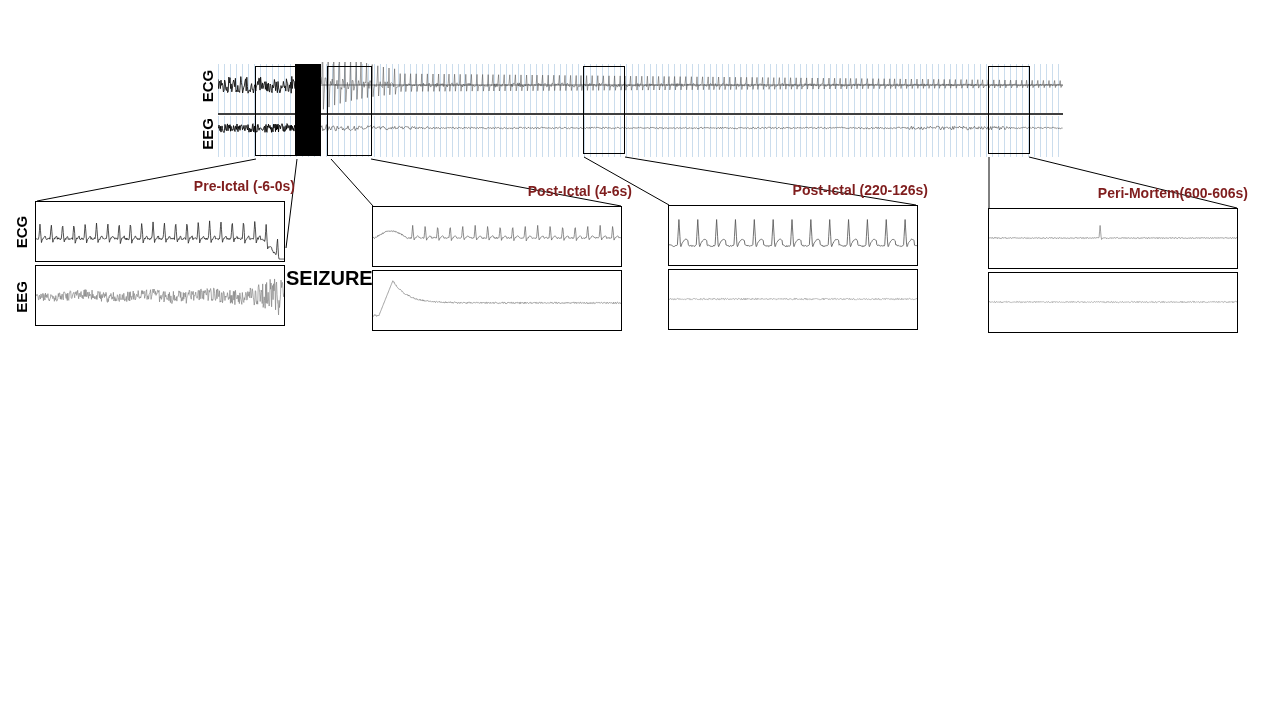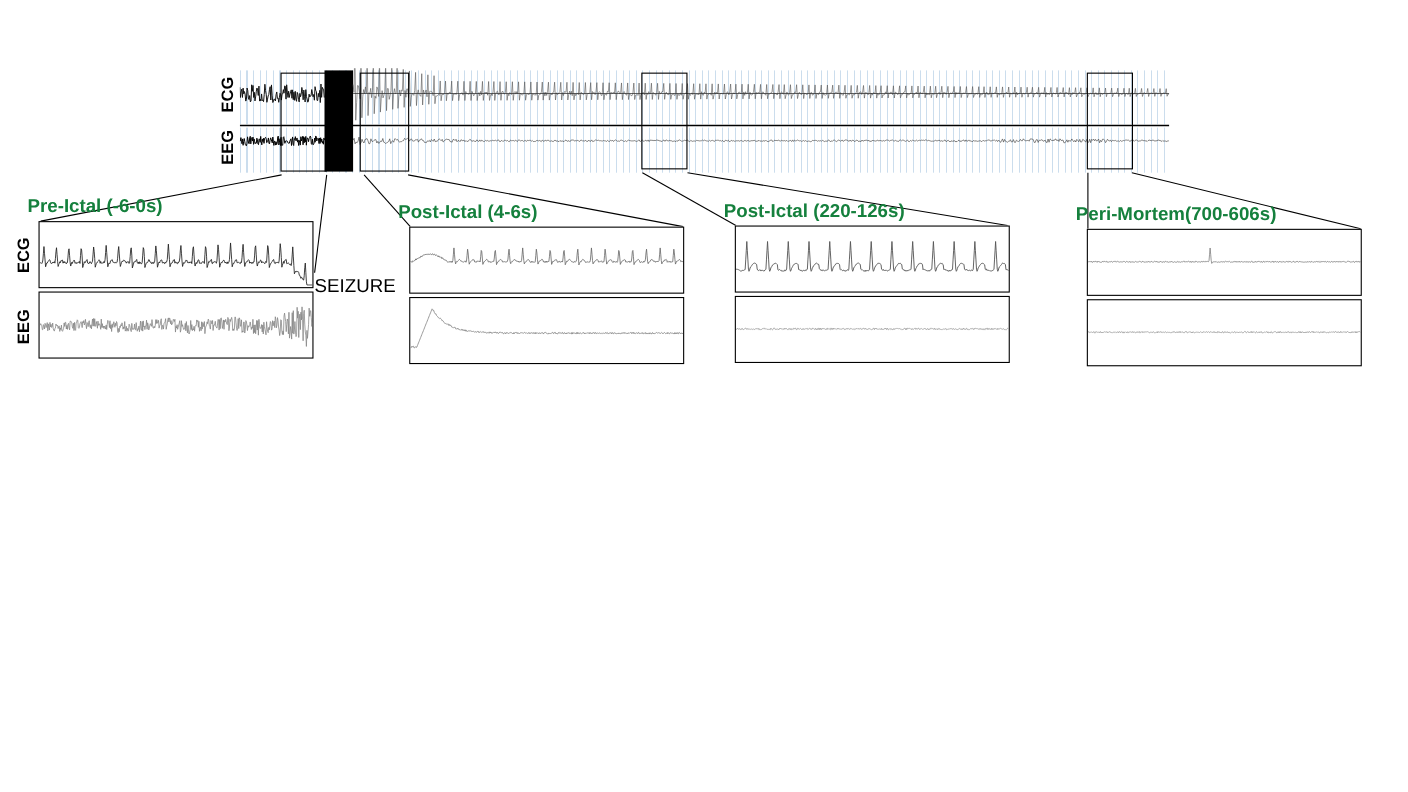--- a/index.html
+++ b/index.html
@@ -17,28 +17,28 @@
 
   
   .rot-label{position:absolute;width:40px;height:16px;line-height:16px;text-align:center;
     font-weight:700;font-size:15px;color:#000;transform:rotate(-90deg)}
 
   
   #conn-svg{position:absolute;left:0;top:0;width:1280px;height:720px;pointer-events:none}
 
   
   .panel{position:absolute;width:250px}
-  .panel-title{position:absolute;top:-23px;left:-10px;width:270px;text-align:left;
-    font-weight:700;font-size:17px;white-space:nowrap;color:#15803d}
+  .panel-title{position:absolute;top:-23px;left:-10px;width:270px;text-align:right;
+    font-weight:700;font-size:14px;white-space:nowrap;color:#7f1d1d}
   .sig-box{position:absolute;left:0;width:250px;height:61px;border:1px solid #000;background:#fff}
   .ecg-box{top:0}
   .eeg-box{top:64px}
   .sig-box svg{display:block;width:100%;height:100%}
 
-  .seizure{position:absolute;left:286px;top:250px;font-weight:400;font-size:17px;color:#000}
+  .seizure{position:absolute;left:286px;top:267px;font-weight:700;font-size:20px;color:#000}
 </style>
 </head>
 <body>
 
 <div class="page">
 
   <div id="overview">
     <div id="ov-stripes-ecg" class="ov-stripes"></div>
     <div id="ov-stripes-eeg" class="ov-stripes"></div>
     <svg id="ov-svg" viewBox="0 0 845 96" preserveAspectRatio="none">
@@ -110,21 +110,21 @@
         </svg>
     </div>
     <div class="sig-box eeg-box">
       <svg id="p3-eeg" viewBox="0 0 250 61" preserveAspectRatio="none">
           <polyline points="0.0,30.1 0.5,30.4 1.0,30.2 1.5,29.2 2.0,29.9 2.5,30.5 3.0,29.6 3.5,30.1 4.0,30.5 4.5,30.7 5.0,29.7 5.5,30.5 6.0,29.6 6.5,30.5 7.0,30.6 7.5,30.2 8.0,30.1 8.5,29.4 9.0,29.3 9.5,29.6 10.0,30.5 10.5,29.6 11.0,30.4 11.5,30.1 12.0,30.1 12.5,30.2 13.0,30.5 13.5,30.3 14.0,29.9 14.5,30.3 15.0,30.6 15.5,30.3 16.0,29.8 16.5,30.6 17.0,30.6 17.5,30.1 18.0,30.1 18.5,29.4 19.0,29.9 19.5,29.6 20.0,30.0 20.5,30.5 21.0,29.4 21.5,30.7 22.0,30.6 22.5,30.7 23.0,30.2 23.5,30.6 24.0,29.8 24.5,29.7 25.0,29.3 25.5,29.8 26.0,29.3 26.5,30.2 27.0,30.0 27.5,29.6 28.0,29.9 28.5,30.5 29.0,30.4 29.5,30.6 30.0,30.4 30.5,30.4 31.0,30.5 31.5,30.8 32.0,29.3 32.5,30.1 33.0,30.4 33.5,30.8 34.0,30.6 34.5,29.3 35.0,29.3 35.5,29.2 36.0,30.5 36.5,30.5 37.0,30.3 37.5,30.4 38.0,29.8 38.5,30.7 39.0,30.5 39.5,30.8 40.0,29.5 40.5,30.0 41.0,29.3 41.5,30.0 42.0,30.0 42.5,30.5 43.0,29.8 43.5,30.0 44.0,30.6 44.5,29.2 45.0,29.9 45.5,30.0 46.0,29.3 46.5,30.1 47.0,30.4 47.5,30.7 48.0,30.7 48.5,29.6 49.0,29.6 49.5,30.6 50.0,30.5 50.5,29.5 51.0,30.7 51.5,30.3 52.0,30.2 52.5,30.5 53.0,29.3 53.5,29.5 54.0,30.2 54.5,29.2 55.0,29.5 55.5,30.7 56.0,30.8 56.5,29.4 57.0,29.4 57.5,29.7 58.0,30.5 58.5,29.8 59.0,29.4 59.5,29.9 60.0,30.4 60.5,30.6 61.0,29.8 61.5,30.7 62.0,29.7 62.5,30.3 63.0,30.2 63.5,29.8 64.0,29.9 64.5,29.8 65.0,29.6 65.5,29.5 66.0,30.7 66.5,30.3 67.0,29.6 67.5,29.3 68.0,29.9 68.5,29.9 69.0,30.7 69.5,29.7 70.0,29.3 70.5,30.1 71.0,29.6 71.5,30.2 72.0,30.6 72.5,29.8 73.0,29.2 73.5,30.8 74.0,30.0 74.5,30.8 75.0,29.5 75.5,29.3 76.0,30.6 76.5,29.5 77.0,30.8 77.5,29.2 78.0,30.1 78.5,30.7 79.0,29.3 79.5,29.9 80.0,30.1 80.5,29.5 81.0,30.1 81.5,29.8 82.0,30.4 82.5,30.5 83.0,29.7 83.5,30.7 84.0,29.4 84.5,29.5 85.0,30.2 85.5,29.8 86.0,30.3 86.5,30.8 87.0,29.2 87.5,29.4 88.0,30.6 88.5,29.6 89.0,30.5 89.5,29.2 90.0,30.1 90.5,29.8 91.0,30.0 91.5,30.0 92.0,30.5 92.5,30.0 93.0,29.4 93.5,30.3 94.0,29.4 94.5,30.0 95.0,30.1 95.5,30.3 96.0,30.1 96.5,30.1 97.0,30.4 97.5,29.6 98.0,29.9 98.5,29.5 99.0,30.3 99.5,30.6 100.0,29.8 100.5,30.5 101.0,29.9 101.5,29.7 102.0,30.3 102.5,29.4 103.0,30.0 103.5,29.7 104.0,30.2 104.5,30.6 105.0,29.5 105.5,29.6 106.0,29.8 106.5,29.9 107.0,30.4 107.5,30.0 108.0,30.4 108.5,30.7 109.0,29.7 109.5,30.2 110.0,29.9 110.5,29.7 111.0,29.5 111.5,30.2 112.0,29.6 112.5,29.8 113.0,30.4 113.5,29.6 114.0,29.4 114.5,30.0 115.0,30.6 115.5,29.6 116.0,30.0 116.5,29.6 117.0,29.3 117.5,30.2 118.0,30.2 118.5,29.3 119.0,30.2 119.5,30.4 120.0,29.9 120.5,30.6 121.0,30.1 121.5,30.2 122.0,29.4 122.5,30.0 123.0,30.3 123.5,30.2 124.0,30.5 124.5,30.7 125.0,30.3 125.5,30.4 126.0,29.4 126.5,29.3 127.0,30.7 127.5,29.4 128.0,30.0 128.5,29.2 129.0,30.2 129.5,30.3 130.0,30.2 130.5,30.4 131.0,30.1 131.5,30.1 132.0,29.9 132.5,30.0 133.0,30.7 133.5,29.5 134.0,30.6 134.5,30.4 135.0,30.2 135.5,30.7 136.0,30.1 136.5,29.3 137.0,30.1 137.5,29.2 138.0,30.6 138.5,30.5 139.0,29.3 139.5,30.6 140.0,30.7 140.5,30.4 141.0,29.8 141.5,29.7 142.0,30.7 142.5,30.2 143.0,29.9 143.5,30.7 144.0,30.6 144.5,29.7 145.0,30.7 145.5,29.8 146.0,29.7 146.5,29.9 147.0,29.6 147.5,29.6 148.0,29.6 148.5,29.5 149.0,29.8 149.5,30.1 150.0,29.6 150.5,30.2 151.0,30.2 151.5,30.7 152.0,30.1 152.5,30.5 153.0,30.8 153.5,30.1 154.0,30.1 154.5,29.3 155.0,29.7 155.5,30.7 156.0,29.2 156.5,30.7 157.0,30.0 157.5,29.2 158.0,29.6 158.5,29.5 159.0,29.5 159.5,29.5 160.0,29.8 160.5,30.4 161.0,30.5 161.5,29.6 162.0,30.4 162.5,30.6 163.0,29.9 163.5,29.6 164.0,29.6 164.5,29.4 165.0,30.5 165.5,29.6 166.0,30.1 166.5,30.2 167.0,29.3 167.5,29.2 168.0,30.2 168.5,30.7 169.0,29.9 169.5,29.9 170.0,29.6 170.5,30.0 171.0,30.4 171.5,30.0 172.0,30.2 172.5,29.9 173.0,29.3 173.5,30.2 174.0,29.8 174.5,30.6 175.0,30.6 175.5,29.7 176.0,29.8 176.5,30.8 177.0,29.8 177.5,30.3 178.0,30.3 178.5,29.4 179.0,29.8 179.5,29.2 180.0,29.5 180.5,30.0 181.0,30.1 181.5,30.4 182.0,29.3 182.5,30.7 183.0,30.2 183.5,30.5 184.0,29.9 184.5,29.8 185.0,30.8 185.5,29.9 186.0,29.4 186.5,29.6 187.0,30.7 187.5,30.3 188.0,30.8 188.5,30.6 189.0,30.8 189.5,30.3 190.0,29.9 190.5,30.4 191.0,30.3 191.5,30.1 192.0,29.9 192.5,29.5 193.0,30.8 193.5,30.3 194.0,30.4 194.5,29.9 195.0,30.3 195.5,30.4 196.0,29.7 196.5,29.7 197.0,29.9 197.5,29.6 198.0,30.4 198.5,30.4 199.0,29.5 199.5,29.8 200.0,30.6 200.5,30.4 201.0,30.1 201.5,29.8 202.0,30.5 202.5,30.3 203.0,30.6 203.5,30.7 204.0,30.0 204.5,30.2 205.0,29.5 205.5,30.0 206.0,30.0 206.5,30.7 207.0,29.8 207.5,30.6 208.0,30.4 208.5,29.2 209.0,30.3 209.5,30.2 210.0,29.9 210.5,30.6 211.0,29.6 211.5,29.3 212.0,30.7 212.5,30.5 213.0,30.8 213.5,30.2 214.0,30.6 214.5,30.4 215.0,30.0 215.5,29.4 216.0,30.0 216.5,30.2 217.0,29.5 217.5,29.8 218.0,30.7 218.5,29.5 219.0,30.0 219.5,29.3 220.0,29.7 220.5,29.7 221.0,29.6 221.5,29.8 222.0,30.2 222.5,30.2 223.0,30.5 223.5,29.6 224.0,30.4 224.5,29.6 225.0,30.4 225.5,30.2 226.0,30.6 226.5,29.7 227.0,30.7 227.5,30.7 228.0,30.6 228.5,29.5 229.0,30.6 229.5,30.1 230.0,29.3 230.5,29.3 231.0,30.8 231.5,29.7 232.0,29.3 232.5,29.8 233.0,30.6 233.5,29.9 234.0,30.5 234.5,29.3 235.0,30.6 235.5,29.8 236.0,30.1 236.5,30.5 237.0,29.6 237.5,30.2 238.0,29.6 238.5,30.0 239.0,30.1 239.5,30.7 240.0,29.4 240.5,30.2 241.0,30.2 241.5,30.2 242.0,29.4 242.5,29.3 243.0,29.8 243.5,30.0 244.0,30.0 244.5,30.4 245.0,29.8 245.5,29.9 246.0,30.7 246.5,30.6 247.0,30.7 247.5,30.4 248.0,30.7 248.5,30.2 249.0,29.3 249.5,29.6 250.0,29.7" fill="none" stroke="#9a9a9a" stroke-width="0.7"></polyline>
         </svg>
     </div>
   </div>
 
   <div class="panel" style="left:988px;top:208px">
-    <div class="panel-title">Peri-Mortem(700-606s)</div>
+    <div class="panel-title">Peri-Mortem(600-606s)</div>
     <div class="sig-box ecg-box">
       <svg id="p4-ecg" viewBox="0 0 250 61" preserveAspectRatio="none">
           <polyline points="0.0,29.9 0.5,29.9 1.0,30.0 1.5,29.8 2.0,29.7 2.5,29.9 3.0,30.2 3.5,29.5 4.0,30.5 4.5,30.4 5.0,29.8 5.5,29.5 6.0,30.3 6.5,29.5 7.0,29.6 7.5,29.8 8.0,29.9 8.5,30.5 9.0,29.5 9.5,30.2 10.0,29.7 10.5,30.3 11.0,29.9 11.5,30.5 12.0,30.2 12.5,30.5 13.0,29.7 13.5,29.7 14.0,29.5 14.5,30.2 15.0,29.7 15.5,29.6 16.0,30.1 16.5,29.8 17.0,29.5 17.5,30.5 18.0,30.1 18.5,30.3 19.0,30.3 19.5,30.2 20.0,29.8 20.5,30.0 21.0,30.1 21.5,29.5 22.0,29.9 22.5,30.3 23.0,30.3 23.5,29.7 24.0,29.9 24.5,29.6 25.0,30.1 25.5,29.5 26.0,29.9 26.5,30.0 27.0,29.5 27.5,29.9 28.0,30.0 28.5,29.8 29.0,30.3 29.5,30.4 30.0,29.9 30.5,30.0 31.0,30.1 31.5,30.0 32.0,30.2 32.5,29.7 33.0,29.9 33.5,29.7 34.0,30.3 34.5,30.5 35.0,30.1 35.5,29.5 36.0,29.7 36.5,30.1 37.0,30.1 37.5,30.5 38.0,30.0 38.5,29.5 39.0,30.5 39.5,30.0 40.0,30.0 40.5,30.5 41.0,29.8 41.5,30.0 42.0,30.4 42.5,30.4 43.0,30.2 43.5,29.7 44.0,29.8 44.5,30.1 45.0,30.4 45.5,30.2 46.0,29.9 46.5,30.1 47.0,29.8 47.5,29.5 48.0,29.8 48.5,29.9 49.0,30.3 49.5,30.3 50.0,29.6 50.5,29.5 51.0,30.2 51.5,30.4 52.0,30.3 52.5,29.8 53.0,30.5 53.5,30.0 54.0,30.1 54.5,30.4 55.0,29.6 55.5,29.7 56.0,30.4 56.5,30.0 57.0,30.5 57.5,30.2 58.0,29.5 58.5,29.7 59.0,30.2 59.5,30.4 60.0,30.3 60.5,30.0 61.0,29.5 61.5,29.9 62.0,29.9 62.5,30.1 63.0,29.5 63.5,30.4 64.0,29.9 64.5,30.2 65.0,30.4 65.5,30.5 66.0,29.6 66.5,29.7 67.0,29.9 67.5,30.1 68.0,30.4 68.5,30.5 69.0,29.7 69.5,30.3 70.0,30.3 70.5,30.3 71.0,29.5 71.5,29.7 72.0,30.2 72.5,29.6 73.0,30.1 73.5,30.4 74.0,30.4 74.5,30.2 75.0,30.0 75.5,29.9 76.0,30.3 76.5,29.6 77.0,30.2 77.5,30.1 78.0,30.3 78.5,30.5 79.0,30.1 79.5,29.9 80.0,30.2 80.5,30.4 81.0,30.5 81.5,30.1 82.0,29.6 82.5,30.4 83.0,30.1 83.5,29.8 84.0,30.1 84.5,30.0 85.0,30.5 85.5,30.0 86.0,30.0 86.5,30.2 87.0,29.7 87.5,29.5 88.0,29.7 88.5,29.5 89.0,30.4 89.5,29.9 90.0,30.2 90.5,29.8 91.0,30.0 91.5,29.8 92.0,29.5 92.5,29.5 93.0,29.8 93.5,30.5 94.0,29.6 94.5,30.2 95.0,30.5 95.5,29.5 96.0,30.2 96.5,30.4 97.0,29.9 97.5,29.9 98.0,30.5 98.5,29.5 99.0,29.6 99.5,29.6 100.0,30.2 100.5,30.3 101.0,30.0 101.5,30.0 102.0,29.9 102.5,30.1 103.0,30.3 103.5,30.3 104.0,29.5 104.5,30.0 105.0,29.9 105.5,30.3 106.0,29.5 106.5,29.8 107.0,29.9 107.5,30.2 108.0,29.5 108.5,29.8 109.0,29.6 109.5,29.6 110.0,29.6 110.5,29.9 111.0,28.8 111.5,22.9 112.0,17.0 112.5,22.9 113.0,28.8 113.5,31.5 114.0,30.8 114.5,30.1 115.0,30.1 115.5,29.9 116.0,30.0 116.5,29.8 117.0,30.0 117.5,29.7 118.0,30.3 118.5,30.3 119.0,30.5 119.5,30.0 120.0,30.5 120.5,30.5 121.0,30.0 121.5,30.1 122.0,29.7 122.5,29.9 123.0,30.4 123.5,30.0 124.0,30.3 124.5,29.7 125.0,30.4 125.5,29.9 126.0,29.5 126.5,29.6 127.0,29.9 127.5,30.2 128.0,29.8 128.5,29.6 129.0,30.0 129.5,29.5 130.0,29.8 130.5,30.3 131.0,30.5 131.5,30.2 132.0,30.4 132.5,30.3 133.0,30.2 133.5,29.9 134.0,30.3 134.5,29.6 135.0,29.9 135.5,29.7 136.0,30.4 136.5,29.6 137.0,30.2 137.5,30.0 138.0,29.8 138.5,30.4 139.0,29.6 139.5,30.2 140.0,30.2 140.5,29.8 141.0,29.7 141.5,30.3 142.0,30.0 142.5,30.2 143.0,30.0 143.5,29.9 144.0,29.7 144.5,30.0 145.0,30.5 145.5,29.7 146.0,29.8 146.5,30.2 147.0,30.0 147.5,30.5 148.0,29.8 148.5,30.4 149.0,30.3 149.5,29.8 150.0,29.5 150.5,29.5 151.0,30.5 151.5,30.3 152.0,30.5 152.5,30.2 153.0,30.3 153.5,29.6 154.0,30.4 154.5,30.3 155.0,29.6 155.5,30.1 156.0,29.5 156.5,29.6 157.0,29.5 157.5,30.0 158.0,30.1 158.5,30.3 159.0,29.6 159.5,30.5 160.0,30.5 160.5,29.7 161.0,29.5 161.5,30.3 162.0,30.1 162.5,29.7 163.0,30.3 163.5,29.7 164.0,29.9 164.5,29.6 165.0,30.1 165.5,30.2 166.0,29.5 166.5,29.8 167.0,30.0 167.5,30.3 168.0,30.0 168.5,30.3 169.0,29.6 169.5,29.7 170.0,30.5 170.5,29.5 171.0,30.4 171.5,29.8 172.0,29.7 172.5,30.2 173.0,30.3 173.5,29.6 174.0,30.1 174.5,30.5 175.0,30.4 175.5,29.5 176.0,30.1 176.5,29.9 177.0,30.4 177.5,30.2 178.0,29.7 178.5,30.4 179.0,29.7 179.5,29.9 180.0,30.2 180.5,30.2 181.0,30.2 181.5,30.1 182.0,29.6 182.5,30.2 183.0,29.9 183.5,29.5 184.0,30.4 184.5,29.7 185.0,29.7 185.5,29.8 186.0,29.9 186.5,30.5 187.0,30.1 187.5,30.2 188.0,29.6 188.5,29.5 189.0,30.3 189.5,30.3 190.0,30.5 190.5,30.2 191.0,29.5 191.5,30.0 192.0,29.7 192.5,29.7 193.0,30.5 193.5,29.9 194.0,29.6 194.5,30.2 195.0,29.8 195.5,29.8 196.0,30.3 196.5,30.2 197.0,30.2 197.5,30.4 198.0,30.0 198.5,30.3 199.0,30.4 199.5,30.1 200.0,30.4 200.5,30.2 201.0,30.2 201.5,29.7 202.0,30.4 202.5,29.8 203.0,29.8 203.5,30.2 204.0,30.2 204.5,30.4 205.0,29.6 205.5,29.8 206.0,30.3 206.5,30.2 207.0,30.4 207.5,29.9 208.0,30.1 208.5,30.1 209.0,29.9 209.5,29.6 210.0,30.2 210.5,29.9 211.0,29.6 211.5,30.2 212.0,29.7 212.5,30.5 213.0,30.4 213.5,29.6 214.0,29.9 214.5,29.6 215.0,29.8 215.5,29.6 216.0,29.8 216.5,30.0 217.0,29.8 217.5,29.5 218.0,30.2 218.5,30.4 219.0,30.1 219.5,29.7 220.0,29.6 220.5,30.3 221.0,30.0 221.5,29.9 222.0,30.3 222.5,30.4 223.0,29.8 223.5,29.6 224.0,29.8 224.5,30.5 225.0,29.9 225.5,29.7 226.0,29.7 226.5,30.4 227.0,30.1 227.5,29.5 228.0,29.9 228.5,29.9 229.0,29.9 229.5,30.1 230.0,29.6 230.5,30.3 231.0,29.5 231.5,30.0 232.0,29.9 232.5,30.0 233.0,29.9 233.5,29.7 234.0,29.5 234.5,29.9 235.0,30.0 235.5,29.8 236.0,30.3 236.5,30.1 237.0,30.4 237.5,29.8 238.0,29.5 238.5,29.6 239.0,29.5 239.5,29.9 240.0,29.5 240.5,30.3 241.0,30.5 241.5,30.1 242.0,30.3 242.5,30.0 243.0,29.8 243.5,29.5 244.0,30.5 244.5,30.5 245.0,29.8 245.5,29.7 246.0,29.5 246.5,30.3 247.0,29.9 247.5,29.9 248.0,29.6 248.5,30.5 249.0,30.1 249.5,29.5 250.0,30.5" fill="none" stroke="#777" stroke-width="0.7"></polyline>
         </svg>
     </div>
     <div class="sig-box eeg-box">
       <svg id="p4-eeg" viewBox="0 0 250 61" preserveAspectRatio="none">
           <polyline points="0.0,30.5 0.5,29.5 1.0,29.4 1.5,30.4 2.0,30.2 2.5,30.0 3.0,30.0 3.5,29.8 4.0,30.1 4.5,30.4 5.0,29.7 5.5,29.3 6.0,30.7 6.5,30.5 7.0,30.5 7.5,29.3 8.0,29.9 8.5,30.2 9.0,30.0 9.5,30.0 10.0,30.0 10.5,29.8 11.0,30.6 11.5,29.4 12.0,29.8 12.5,30.7 13.0,29.9 13.5,30.7 14.0,29.9 14.5,30.1 15.0,29.7 15.5,29.6 16.0,29.9 16.5,29.8 17.0,29.8 17.5,29.3 18.0,30.5 18.5,29.8 19.0,30.1 19.5,29.8 20.0,29.4 20.5,30.2 21.0,29.7 21.5,30.3 22.0,30.5 22.5,30.6 23.0,30.0 23.5,30.0 24.0,30.4 24.5,29.9 25.0,30.3 25.5,29.7 26.0,30.2 26.5,30.4 27.0,29.8 27.5,29.4 28.0,30.5 28.5,29.6 29.0,29.6 29.5,29.6 30.0,30.5 30.5,29.8 31.0,29.3 31.5,29.6 32.0,30.7 32.5,30.7 33.0,29.6 33.5,30.5 34.0,30.2 34.5,29.6 35.0,30.2 35.5,30.3 36.0,30.5 36.5,29.5 37.0,30.5 37.5,30.2 38.0,30.0 38.5,29.5 39.0,29.5 39.5,30.3 40.0,30.1 40.5,29.4 41.0,29.6 41.5,30.5 42.0,29.6 42.5,29.7 43.0,30.2 43.5,30.5 44.0,30.4 44.5,29.6 45.0,30.4 45.5,29.7 46.0,29.4 46.5,30.2 47.0,30.6 47.5,29.3 48.0,30.2 48.5,30.4 49.0,30.0 49.5,29.4 50.0,30.3 50.5,29.5 51.0,30.1 51.5,30.4 52.0,29.5 52.5,29.5 53.0,29.9 53.5,29.7 54.0,29.8 54.5,29.5 55.0,29.7 55.5,29.9 56.0,30.4 56.5,30.5 57.0,30.5 57.5,29.7 58.0,29.8 58.5,30.3 59.0,30.2 59.5,30.4 60.0,29.4 60.5,30.1 61.0,30.5 61.5,30.4 62.0,30.4 62.5,30.0 63.0,30.2 63.5,29.5 64.0,30.7 64.5,29.4 65.0,29.9 65.5,30.0 66.0,29.9 66.5,29.4 67.0,30.4 67.5,30.0 68.0,29.6 68.5,30.3 69.0,30.0 69.5,30.0 70.0,30.4 70.5,30.0 71.0,29.4 71.5,30.2 72.0,30.4 72.5,29.9 73.0,30.0 73.5,30.3 74.0,30.0 74.5,30.5 75.0,29.9 75.5,30.3 76.0,30.5 76.5,30.4 77.0,30.3 77.5,29.6 78.0,30.3 78.5,29.4 79.0,30.0 79.5,29.5 80.0,30.3 80.5,30.4 81.0,29.7 81.5,30.2 82.0,29.6 82.5,30.6 83.0,29.7 83.5,29.4 84.0,29.5 84.5,30.6 85.0,29.4 85.5,29.6 86.0,30.2 86.5,29.8 87.0,29.7 87.5,30.4 88.0,30.4 88.5,30.5 89.0,29.5 89.5,29.4 90.0,29.4 90.5,29.4 91.0,30.7 91.5,30.4 92.0,30.1 92.5,29.9 93.0,29.7 93.5,29.6 94.0,29.8 94.5,29.7 95.0,30.7 95.5,29.8 96.0,30.5 96.5,29.5 97.0,30.2 97.5,30.4 98.0,30.6 98.5,30.3 99.0,29.8 99.5,29.9 100.0,30.3 100.5,30.0 101.0,30.0 101.5,29.9 102.0,30.6 102.5,30.1 103.0,29.6 103.5,29.7 104.0,29.9 104.5,30.5 105.0,30.2 105.5,30.4 106.0,29.5 106.5,29.5 107.0,30.1 107.5,30.2 108.0,29.9 108.5,29.6 109.0,29.5 109.5,30.2 110.0,30.1 110.5,29.4 111.0,30.0 111.5,30.4 112.0,29.5 112.5,29.6 113.0,29.8 113.5,29.9 114.0,30.4 114.5,29.9 115.0,29.5 115.5,30.4 116.0,29.5 116.5,30.5 117.0,30.1 117.5,30.7 118.0,30.2 118.5,30.5 119.0,29.3 119.5,30.2 120.0,29.5 120.5,29.7 121.0,30.5 121.5,29.8 122.0,30.5 122.5,30.4 123.0,29.6 123.5,29.4 124.0,30.6 124.5,30.7 125.0,29.6 125.5,30.0 126.0,29.6 126.5,30.5 127.0,30.0 127.5,29.7 128.0,29.6 128.5,30.7 129.0,30.1 129.5,29.9 130.0,30.6 130.5,30.7 131.0,30.6 131.5,30.1 132.0,30.0 132.5,29.9 133.0,29.8 133.5,30.4 134.0,30.0 134.5,29.3 135.0,30.4 135.5,30.5 136.0,30.1 136.5,30.1 137.0,30.1 137.5,29.8 138.0,30.5 138.5,29.8 139.0,30.0 139.5,30.0 140.0,30.1 140.5,30.0 141.0,29.6 141.5,30.4 142.0,30.7 142.5,30.5 143.0,29.8 143.5,29.3 144.0,29.5 144.5,29.4 145.0,30.5 145.5,30.4 146.0,30.0 146.5,29.3 147.0,30.1 147.5,30.1 148.0,30.7 148.5,29.9 149.0,29.6 149.5,30.4 150.0,29.3 150.5,30.6 151.0,29.7 151.5,29.4 152.0,30.2 152.5,29.6 153.0,30.2 153.5,30.6 154.0,30.4 154.5,29.3 155.0,29.9 155.5,30.5 156.0,30.1 156.5,30.2 157.0,29.6 157.5,30.6 158.0,29.9 158.5,29.6 159.0,29.4 159.5,30.7 160.0,30.6 160.5,30.7 161.0,30.3 161.5,30.2 162.0,29.8 162.5,30.3 163.0,29.9 163.5,29.4 164.0,29.7 164.5,30.5 165.0,29.5 165.5,30.6 166.0,30.1 166.5,30.3 167.0,30.7 167.5,29.8 168.0,29.3 168.5,30.5 169.0,30.7 169.5,30.5 170.0,29.8 170.5,29.9 171.0,29.5 171.5,29.4 172.0,29.5 172.5,29.8 173.0,30.6 173.5,30.5 174.0,29.6 174.5,30.4 175.0,29.5 175.5,30.6 176.0,29.4 176.5,29.4 177.0,30.6 177.5,30.3 178.0,29.7 178.5,30.3 179.0,30.4 179.5,29.9 180.0,30.3 180.5,30.0 181.0,30.0 181.5,29.7 182.0,30.5 182.5,29.6 183.0,29.9 183.5,29.7 184.0,29.4 184.5,30.6 185.0,30.2 185.5,30.3 186.0,29.6 186.5,30.5 187.0,30.3 187.5,29.6 188.0,30.4 188.5,29.8 189.0,30.0 189.5,30.3 190.0,30.3 190.5,29.9 191.0,30.3 191.5,30.3 192.0,30.3 192.5,30.2 193.0,29.4 193.5,30.3 194.0,29.5 194.5,30.6 195.0,29.4 195.5,30.7 196.0,29.9 196.5,29.8 197.0,29.6 197.5,30.5 198.0,29.9 198.5,30.7 199.0,29.9 199.5,30.5 200.0,29.6 200.5,30.4 201.0,29.7 201.5,29.7 202.0,30.4 202.5,29.4 203.0,29.4 203.5,29.8 204.0,30.6 204.5,29.9 205.0,29.4 205.5,29.4 206.0,29.3 206.5,30.6 207.0,29.3 207.5,30.0 208.0,30.5 208.5,29.9 209.0,30.0 209.5,29.7 210.0,30.2 210.5,29.9 211.0,29.4 211.5,29.8 212.0,30.7 212.5,30.7 213.0,29.6 213.5,30.0 214.0,29.9 214.5,30.1 215.0,30.7 215.5,29.4 216.0,30.2 216.5,29.4 217.0,30.1 217.5,29.7 218.0,30.3 218.5,30.4 219.0,30.6 219.5,30.2 220.0,30.3 220.5,30.7 221.0,29.7 221.5,29.9 222.0,30.2 222.5,30.0 223.0,29.9 223.5,29.7 224.0,29.9 224.5,29.9 225.0,29.8 225.5,29.5 226.0,30.3 226.5,29.4 227.0,29.3 227.5,30.1 228.0,29.8 228.5,30.4 229.0,29.6 229.5,29.5 230.0,30.4 230.5,30.2 231.0,30.6 231.5,29.3 232.0,30.3 232.5,29.9 233.0,29.6 233.5,30.3 234.0,30.0 234.5,29.5 235.0,29.8 235.5,29.8 236.0,29.6 236.5,30.6 237.0,30.2 237.5,29.3 238.0,29.4 238.5,29.8 239.0,29.9 239.5,30.6 240.0,29.8 240.5,30.4 241.0,30.5 241.5,29.6 242.0,30.6 242.5,29.5 243.0,30.0 243.5,29.9 244.0,29.7 244.5,30.0 245.0,29.4 245.5,30.7 246.0,29.5 246.5,30.6 247.0,29.6 247.5,29.9 248.0,29.5 248.5,29.3 249.0,29.4 249.5,29.5 250.0,30.5" fill="none" stroke="#9a9a9a" stroke-width="0.7"></polyline>
         </svg>
     </div>

